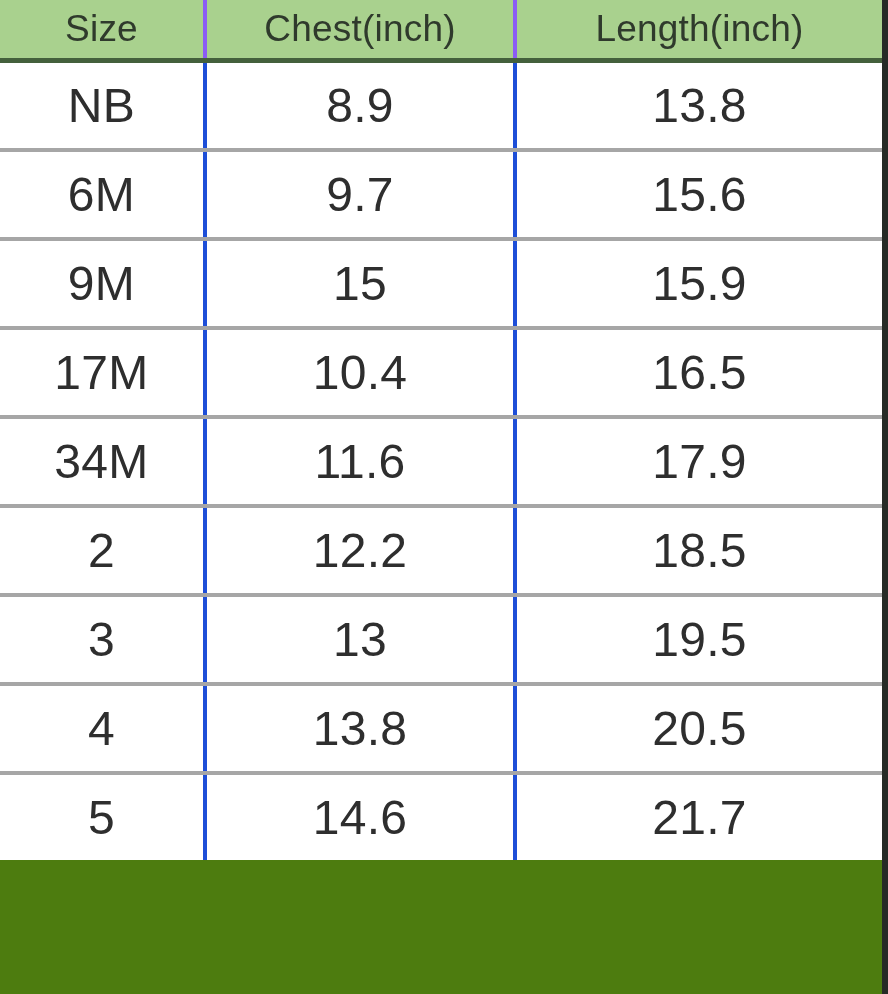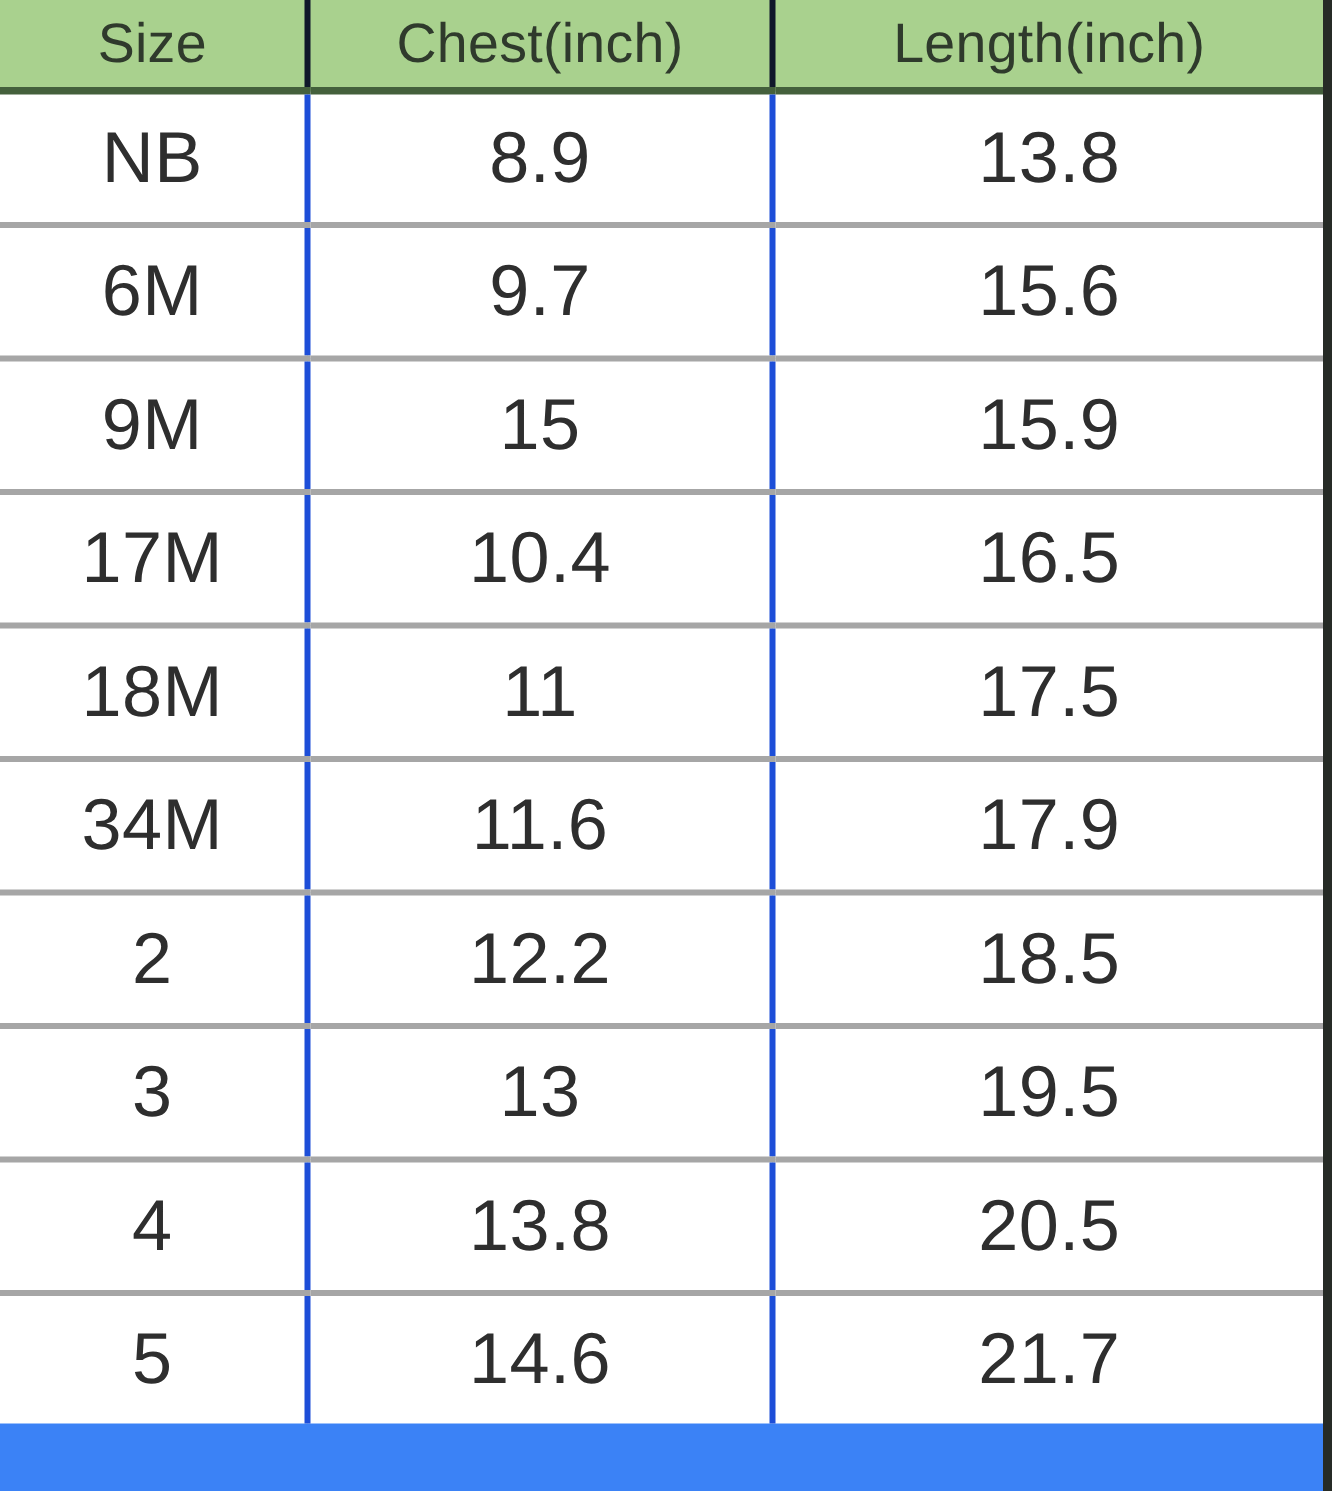--- a/index.html
+++ b/index.html
@@ -13,21 +13,21 @@
     overflow: hidden;
     font-family: "Liberation Sans", sans-serif;
   }
 
   .size-chart {
     width: 888px;
     height: 994px;
     position: relative;
     box-sizing: border-box;
     border-right: 6px solid #262b26;
-    background: #3b82f6;
+    background: #4d7c0f;
   }
 
   .chart-table {
     width: 100%;
     border-collapse: collapse;
     table-layout: fixed;
   }
 
   .chart-table col.col-size   { width: 205px; }
   .chart-table col.col-chest  { width: 310px; }
@@ -40,21 +40,21 @@
     color: #2f3a2c;
     font-size: 37px;
     font-weight: 400;
     text-align: center;
     vertical-align: middle;
     padding: 0;
     border-bottom: 5px solid #44603c;
     letter-spacing: 0.2px;
   }
   .chart-table thead th.sep {
-    border-left: 4px solid #0f172a;
+    border-left: 4px solid #8b5cf6;
   }
 
   
   .chart-table tbody td {
     height: 85px;
     background: #ffffff;
     color: #2e2e2e;
     font-size: 48px;
     font-weight: 400;
     text-align: center;
@@ -102,25 +102,20 @@
         <td>9M</td>
         <td class="sep">15</td>
         <td class="sep">15.9</td>
       </tr>
       <tr>
         <td>17M</td>
         <td class="sep">10.4</td>
         <td class="sep">16.5</td>
       </tr>
       <tr>
-        <td>18M</td>
-        <td class="sep">11</td>
-        <td class="sep">17.5</td>
-      </tr>
-      <tr>
         <td>34M</td>
         <td class="sep">11.6</td>
         <td class="sep">17.9</td>
       </tr>
       <tr>
         <td>2</td>
         <td class="sep">12.2</td>
         <td class="sep">18.5</td>
       </tr>
       <tr>

